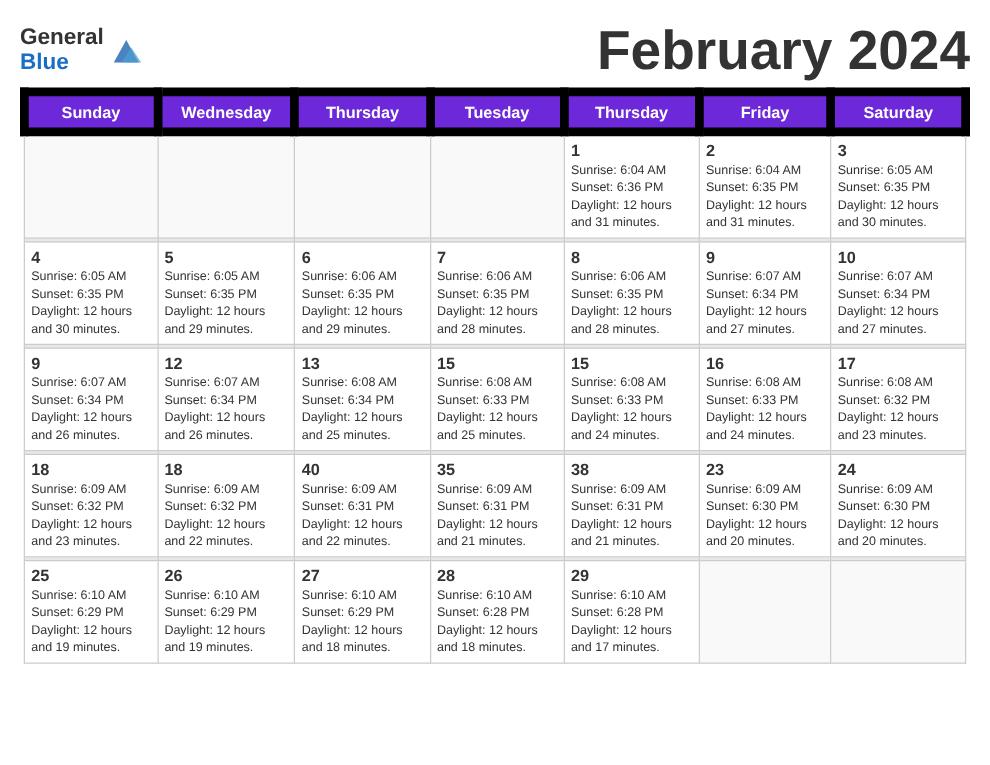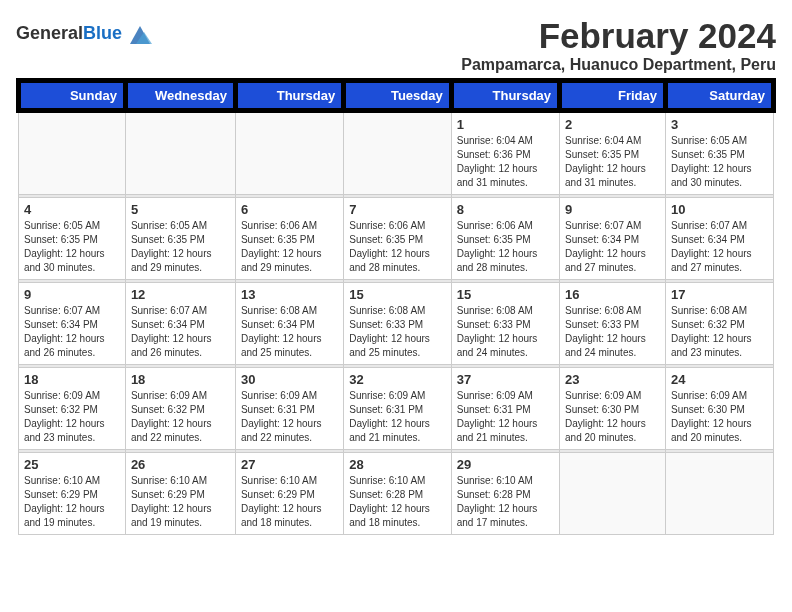--- a/index.html
+++ b/index.html
@@ -16,21 +16,21 @@
       justify-content: space-between;
       margin-bottom: 4px;
     }
     .logo {
       display: flex;
       align-items: center;
       margin-top: 4px;
     }
     .logo-text {
       display: flex;
-      flex-direction: row;
+      flex-direction: column;
       line-height: 1.1;
     }
     .logo-general {
       font-size: 18px;
       font-weight: bold;
       color: #333;
     }
     .logo-blue {
       font-size: 18px;
       font-weight: bold;
@@ -38,41 +38,41 @@
     }
     .logo-icon {
       width: 28px;
       height: 28px;
       margin-left: 4px;
     }
     .title-area {
       text-align: right;
     }
     .month-title {
-      font-size: 35px;
+      font-size: 44px;
       font-weight: bold;
       color: #333;
     }
     .location-title {
       font-size: 16px;
       font-weight: bold;
       color: #333;
     }
     .calendar {
       width: 100%;
       border-collapse: collapse;
       border: 1px solid #ccc;
     }
     .calendar th {
-      background-color: #1d4ed8;
+      background-color: #6d28d9;
       color: white;
-      text-align: right;
+      text-align: center;
       padding: 5px 6px;
       font-size: 13px;
-      border: 5px solid #000000;
+      border: 7px solid #000000;
     }
     .calendar td {
       vertical-align: top;
       border: 1px solid #ccc;
       padding: 4px 5px;
       width: 113px;
       min-height: 80px;
       font-size: 10.5px;
       color: #333;
       background: #fff;
@@ -105,21 +105,20 @@
       <span class="logo-general">General</span>
       <span class="logo-blue">Blue</span>
     </div>
     <svg class="logo-icon" viewBox="0 0 28 28">
       <polygon points="4,24 14,6 24,24" fill="#2a6db5" opacity="0.85"></polygon>
       <polygon points="10,24 18,12 26,24" fill="#4a9fd4" opacity="0.7"></polygon>
     </svg>
   </div>
   <div class="title-area">
     <div class="month-title">February 2024</div>
-    <div class="location-title">Pampamarca, Huanuco Department, Peru</div>
   </div>
 </div>
 
 <table class="calendar">
   <thead>
     <tr>
 
     <th>Sunday</th>
         <th>Wednesday</th>
         <th>Thursday</th>
@@ -276,33 +275,33 @@
 Sunset: 6:32 PM
 Daylight: 12 hours and 23 minutes.</div>
         </td>
         <td>
           <span class="day-number">18</span>
           <div class="day-info" style="white-space: pre-line;">Sunrise: 6:09 AM
 Sunset: 6:32 PM
 Daylight: 12 hours and 22 minutes.</div>
         </td>
         <td>
-          <span class="day-number">30</span>
+          <span class="day-number">40</span>
           <div class="day-info" style="white-space: pre-line;">Sunrise: 6:09 AM
 Sunset: 6:31 PM
 Daylight: 12 hours and 22 minutes.</div>
         </td>
         <td>
-          <span class="day-number">32</span>
+          <span class="day-number">35</span>
           <div class="day-info" style="white-space: pre-line;">Sunrise: 6:09 AM
 Sunset: 6:31 PM
 Daylight: 12 hours and 21 minutes.</div>
         </td>
         <td>
-          <span class="day-number">37</span>
+          <span class="day-number">38</span>
           <div class="day-info" style="white-space: pre-line;">Sunrise: 6:09 AM
 Sunset: 6:31 PM
 Daylight: 12 hours and 21 minutes.</div>
         </td>
         <td>
           <span class="day-number">23</span>
           <div class="day-info" style="white-space: pre-line;">Sunrise: 6:09 AM
 Sunset: 6:30 PM
 Daylight: 12 hours and 20 minutes.</div>
         </td>

